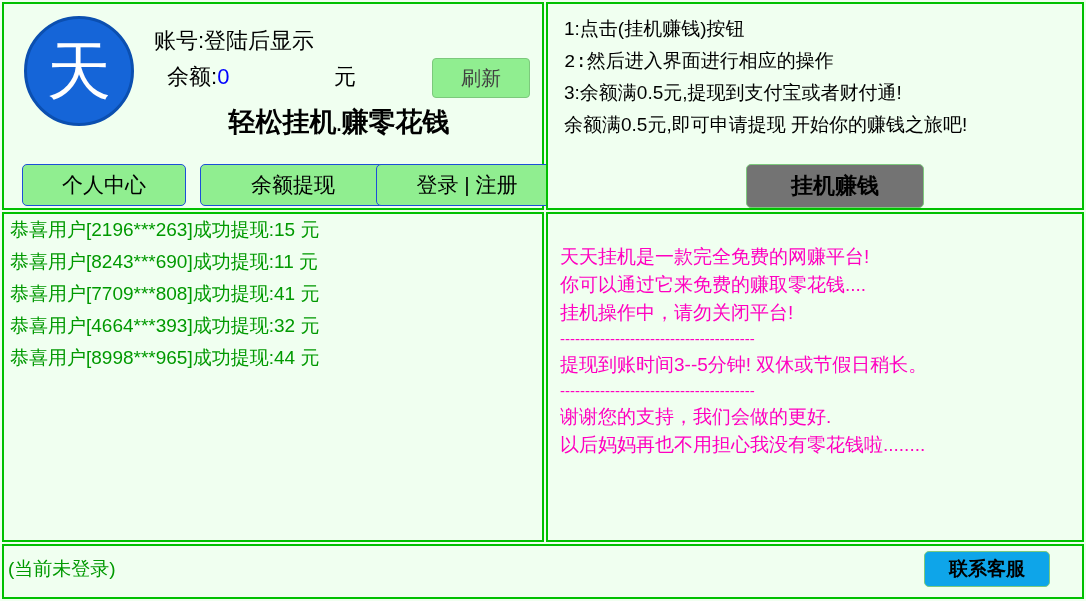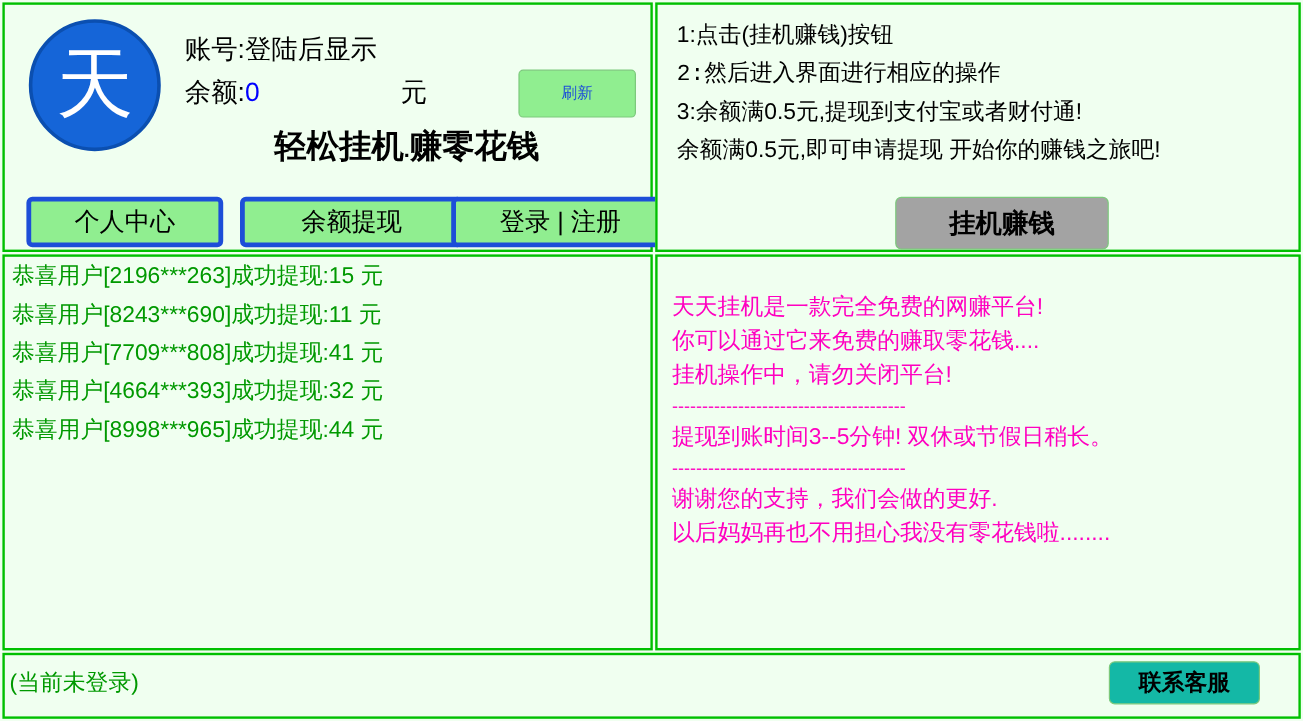--- a/index.html
+++ b/index.html
@@ -65,21 +65,21 @@
     position: absolute;
     font-size: 22px;
     color: #000000;
     white-space: nowrap;
   }
   #acct-label-row {
     left: 150px;
     top: 22px;
   }
   #balance-row {
-    left: 150px;
+    left: 163px;
     top: 58px;
   }
   #balance-value {
     color: #0000ff;
   }
   #balance-unit {
     position: absolute;
     left: 330px;
     top: 58px;
     font-size: 22px;
@@ -88,22 +88,22 @@
 
   #btn-refresh {
     position: absolute;
     left: 428px;
     top: 54px;
     width: 98px;
     height: 40px;
     background: #90ee90;
     border: 1px solid #7cc97c;
     border-radius: 4px;
-    color: #1d4ed8;
-    font-size: 13px;
+    color: #404040;
+    font-size: 20px;
     display: flex;
     align-items: center;
     justify-content: center;
     cursor: pointer;
     box-sizing: border-box;
   }
 
   #slogan {
     position: absolute;
     left: 150px;
@@ -117,21 +117,21 @@
   }
   #slogan .small {
     font-size: 18px;
   }
 
   .nav-btn {
     position: absolute;
     top: 160px;
     height: 42px;
     background: #90ee90;
-    border: 4px solid #1d4ed8;
+    border: 1px solid #1d4ed8;
     border-radius: 5px;
     color: #000000;
     font-size: 21px;
     display: flex;
     align-items: center;
     justify-content: center;
     cursor: pointer;
     box-sizing: border-box;
   }
   #btn-center { left: 18px;  width: 164px; }
@@ -157,21 +157,21 @@
   .step-2 { top: 44px; font-family: Liberation Mono, monospace; }
   .step-3 { top: 76px; }
   .step-4 { top: 108px; }
 
   #btn-hangup {
     position: absolute;
     left: 198px;
     top: 160px;
     width: 178px;
     height: 44px;
-    background: #a3a3a3;
+    background: #737373;
     border: 1px solid #7cc97c;
     border-radius: 5px;
     color: #000000;
     font-size: 22px;
     font-weight: bold;
     display: flex;
     align-items: center;
     justify-content: center;
     cursor: pointer;
     box-sizing: border-box;
@@ -230,21 +230,21 @@
     font-size: 19px;
     color: #009900;
     white-space: nowrap;
   }
   #btn-support {
     position: absolute;
     left: 920px;
     top: 5px;
     width: 126px;
     height: 36px;
-    background: #14b8a6;
+    background: #0ea5e9;
     border: 1px solid #7cc97c;
     border-radius: 5px;
     color: #000000;
     font-size: 19px;
     font-weight: bold;
     display: flex;
     align-items: center;
     justify-content: center;
     cursor: pointer;
     box-sizing: border-box;

